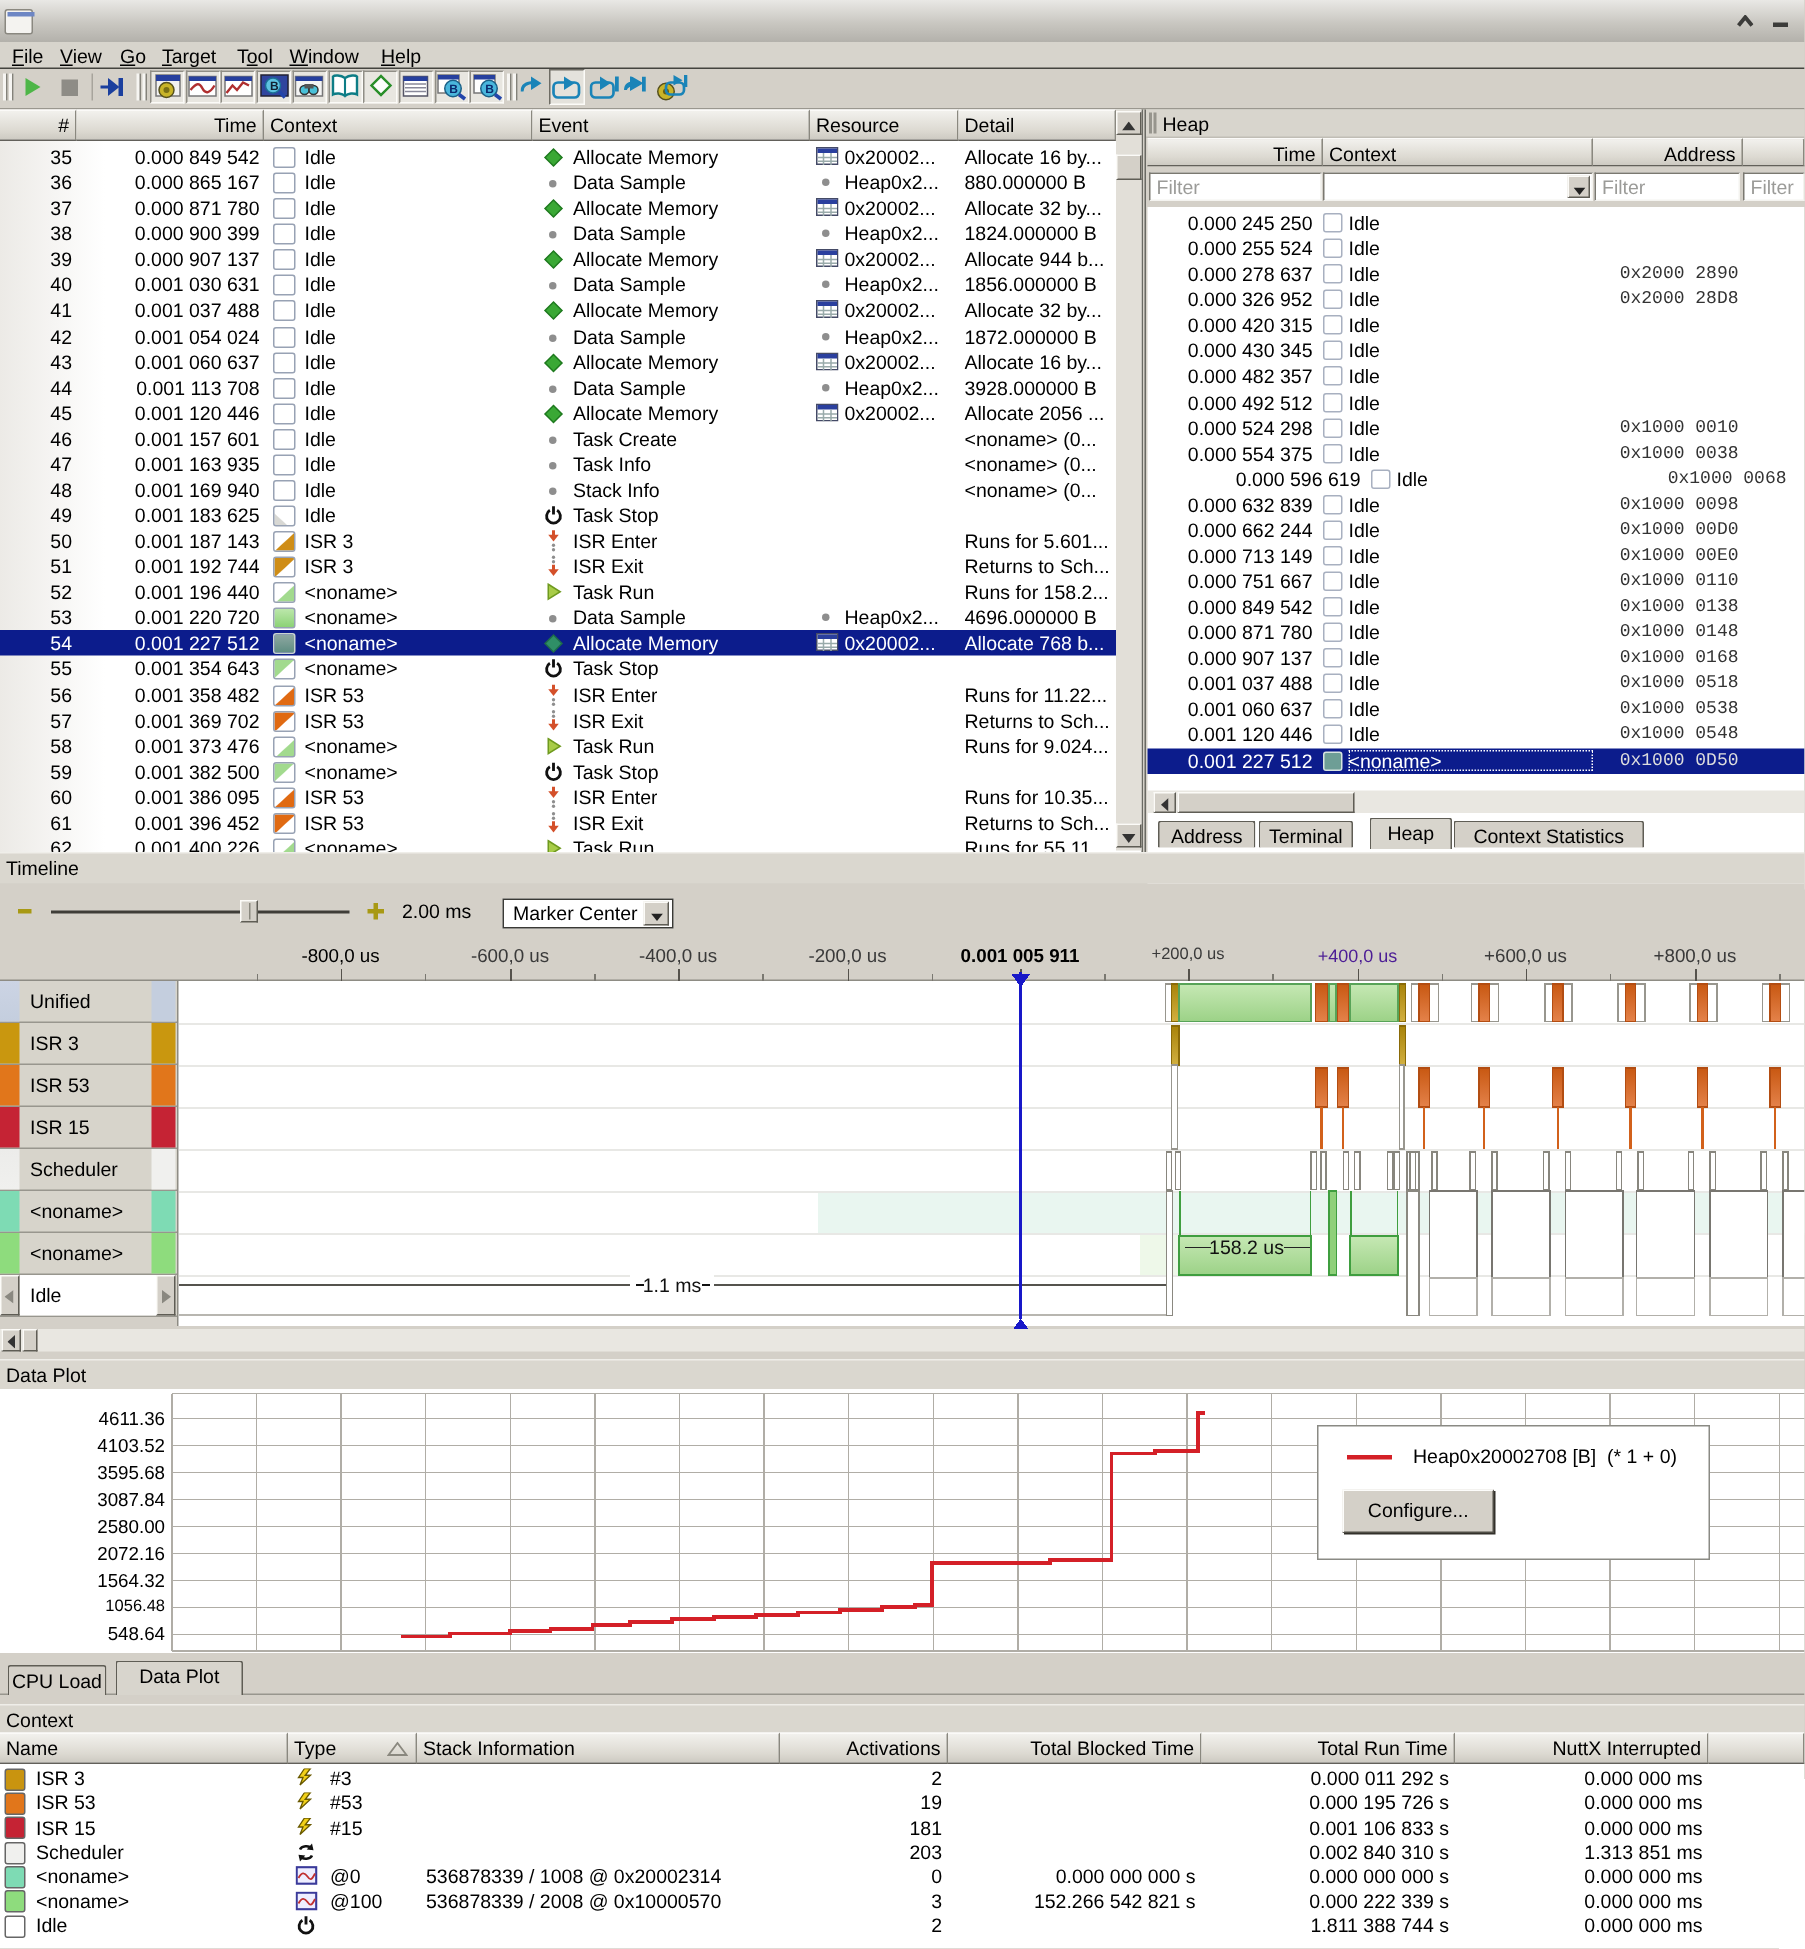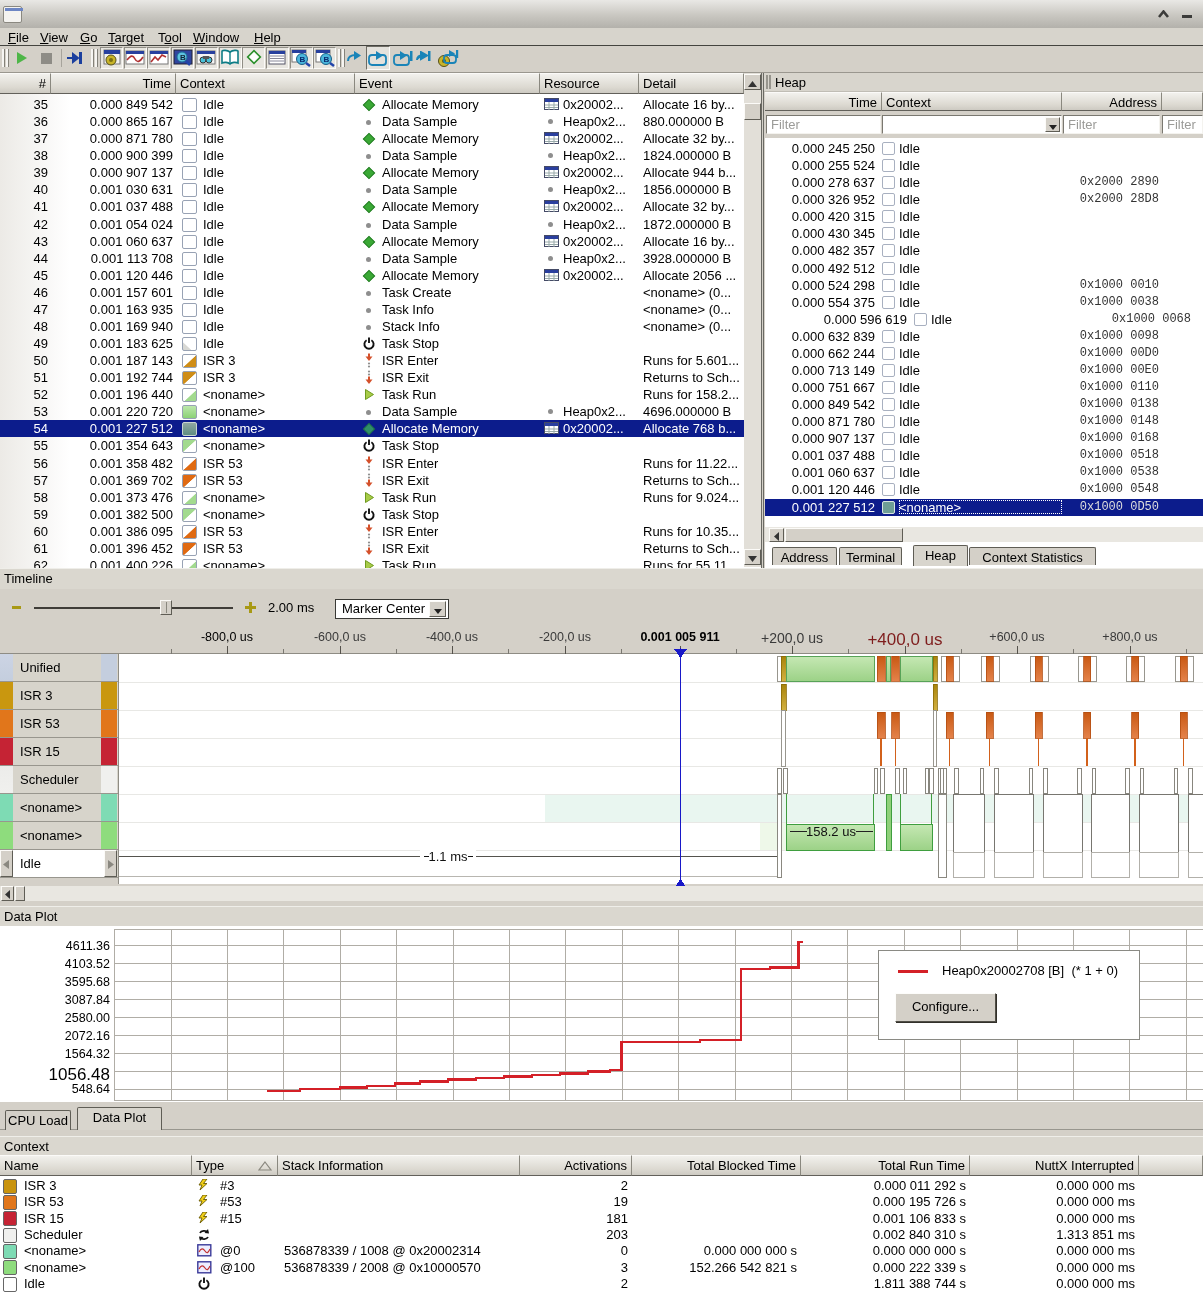--- a/index.html
+++ b/index.html
@@ -801,22 +801,22 @@
 <div class="mini" style="left:429px;top:12px;width:17px;height:16px;text-align:center"><svg width="8" height="5" style="margin-top:5px">
         <path d="M0,0 L8,0 L4,5 Z" fill="#222"></path>
       </svg></div>
 </div>
 <div class="abs" style="left:0;top:626px;width:1203px;height:28px;background:#d4d0c8;border-bottom:1px solid #8e8c84;box-sizing:border-box">
 <div class="abs" style="left:157px;top:4px;width:140px;text-align:center;font-size:12.5px;color:#000000">-800,0 us</div>
 <div class="abs" style="left:270px;top:4px;width:140px;text-align:center;font-size:12.5px;color:#3a3a3a">-600,0 us</div>
 <div class="abs" style="left:382px;top:4px;width:140px;text-align:center;font-size:12.5px;color:#3a3a3a">-400,0 us</div>
 <div class="abs" style="left:495px;top:4px;width:140px;text-align:center;font-size:12.5px;color:#3a3a3a">-200,0 us</div>
 <div class="abs" style="left:610px;top:4px;width:140px;text-align:center;font-size:12.5px;font-weight:bold;color:#000">0.001 005 911</div>
-<div class="abs" style="left:722px;top:4px;width:140px;text-align:center;font-size:14px;color:#3a3a3a">+200,0 us</div>
-<div class="abs" style="left:835px;top:4px;width:140px;text-align:center;font-size:17px;color:#7f1d1d">+400,0 us</div>
+<div class="abs" style="left:722px;top:4px;width:140px;text-align:center;font-size:11px;color:#3a3a3a">+200,0 us</div>
+<div class="abs" style="left:835px;top:4px;width:140px;text-align:center;font-size:12px;color:#4c1d95">+400,0 us</div>
 <div class="abs" style="left:947px;top:4px;width:140px;text-align:center;font-size:12.5px;color:#3a3a3a">+600,0 us</div>
 <div class="abs" style="left:1060px;top:4px;width:140px;text-align:center;font-size:12.5px;color:#3a3a3a">+800,0 us</div>
 </div>
 <div class="abs" style="left:0;top:654px;width:118px;height:224px;background:#d7d4cb">
 <div class="abs" style="left:0;top:0px;width:118px;height:28px;border-bottom:1px solid #98968e;box-sizing:border-box;background:#d7d4cb">
 <span class="abs" style="left:0;top:0;width:13px;height:27px;background:linear-gradient(#ccd4e4,#c4cede)"></span>
 <span class="abs" style="left:101px;top:0;width:16px;height:27px;background:#c4cede"></span>
 <span class="abs" style="left:20px;top:6px">Unified</span>
 </div>
 <div class="abs" style="left:0;top:28px;width:118px;height:28px;border-bottom:1px solid #98968e;box-sizing:border-box;background:#d7d4cb">
@@ -1046,21 +1046,21 @@
       <path d="M267,1091 L300,1091 L300,1089 L340,1089 L340,1087.5 L367,1087.5 L367,1086 L395,1086 L395,1083.5 L420,1083.5 L420,1081.5 L448,1081.5 L448,1079.5 L476,1079.5 L476,1078 L504,1078 L504,1076.5 L532,1076.5 L532,1075 L560,1075 L560,1073.5 L588,1073.5 L588,1071.5 L610,1071.5 L610,1070 L621.5,1070 L621.5,1042 L700,1042 L700,1040 L741,1040 L741,969 L770,969 L770,967.5 L798.5,967.5 L798.5,942 L803,942" stroke="#d42027" stroke-width="2.4" fill="none"></path>
     </g>
   </svg>
 <div class="abs r" style="left:30px;top:938.6px;width:80px;font-size:12.5px">4611.36</div>
 <div class="abs r" style="left:30px;top:956.6px;width:80px;font-size:12.5px">4103.52</div>
 <div class="abs r" style="left:30px;top:974.6px;width:80px;font-size:12.5px">3595.68</div>
 <div class="abs r" style="left:30px;top:992.5px;width:80px;font-size:12.5px">3087.84</div>
 <div class="abs r" style="left:30px;top:1010.5px;width:80px;font-size:12.5px">2580.00</div>
 <div class="abs r" style="left:30px;top:1028.5px;width:80px;font-size:12.5px">2072.16</div>
 <div class="abs r" style="left:30px;top:1046.5px;width:80px;font-size:12.5px">1564.32</div>
-<div class="abs r" style="left:30px;top:1064.5px;width:80px;font-size:17px">1056.48</div>
+<div class="abs r" style="left:30px;top:1064.5px;width:80px;font-size:11px">1056.48</div>
 <div class="abs r" style="left:30px;top:1082.4px;width:80px;font-size:12.5px">548.64</div>
 <div class="abs" style="left:878px;top:950px;width:262px;height:90px;background:#fff;border:1px solid #8a8a84;box-sizing:border-box">
 <span class="abs" style="left:19px;top:19px;width:30px;height:3px;background:#d42027"></span>
 <span class="abs" style="left:63px;top:12px;white-space:nowrap">Heap0x20002708 [B]&nbsp; (* 1 + 0)</span>
 <div class="abs" style="left:16px;top:42px;width:101px;height:29px;background:#d4d0c8;border:1px solid;border-color:#fdfdfb #504e46 #504e46 #fdfdfb;box-sizing:border-box;text-align:center;padding-top:5px;box-shadow:1px 1px 0 #32302a">Configure...</div>
 </div>
 <div class="abs" style="left:0;top:1102px;width:1203px;height:34px;background:#d4d0c8">
 <div class="abs" style="left:0;top:27px;width:1203px;height:1px;background:#98968e"></div>
 <div class="tab" style="left:5px;top:8px;width:66px;height:20px">CPU Load</div>
 <div class="tab" style="left:77px;top:5px;width:85px;height:23px;background:#d8d5cd">Data Plot</div>

